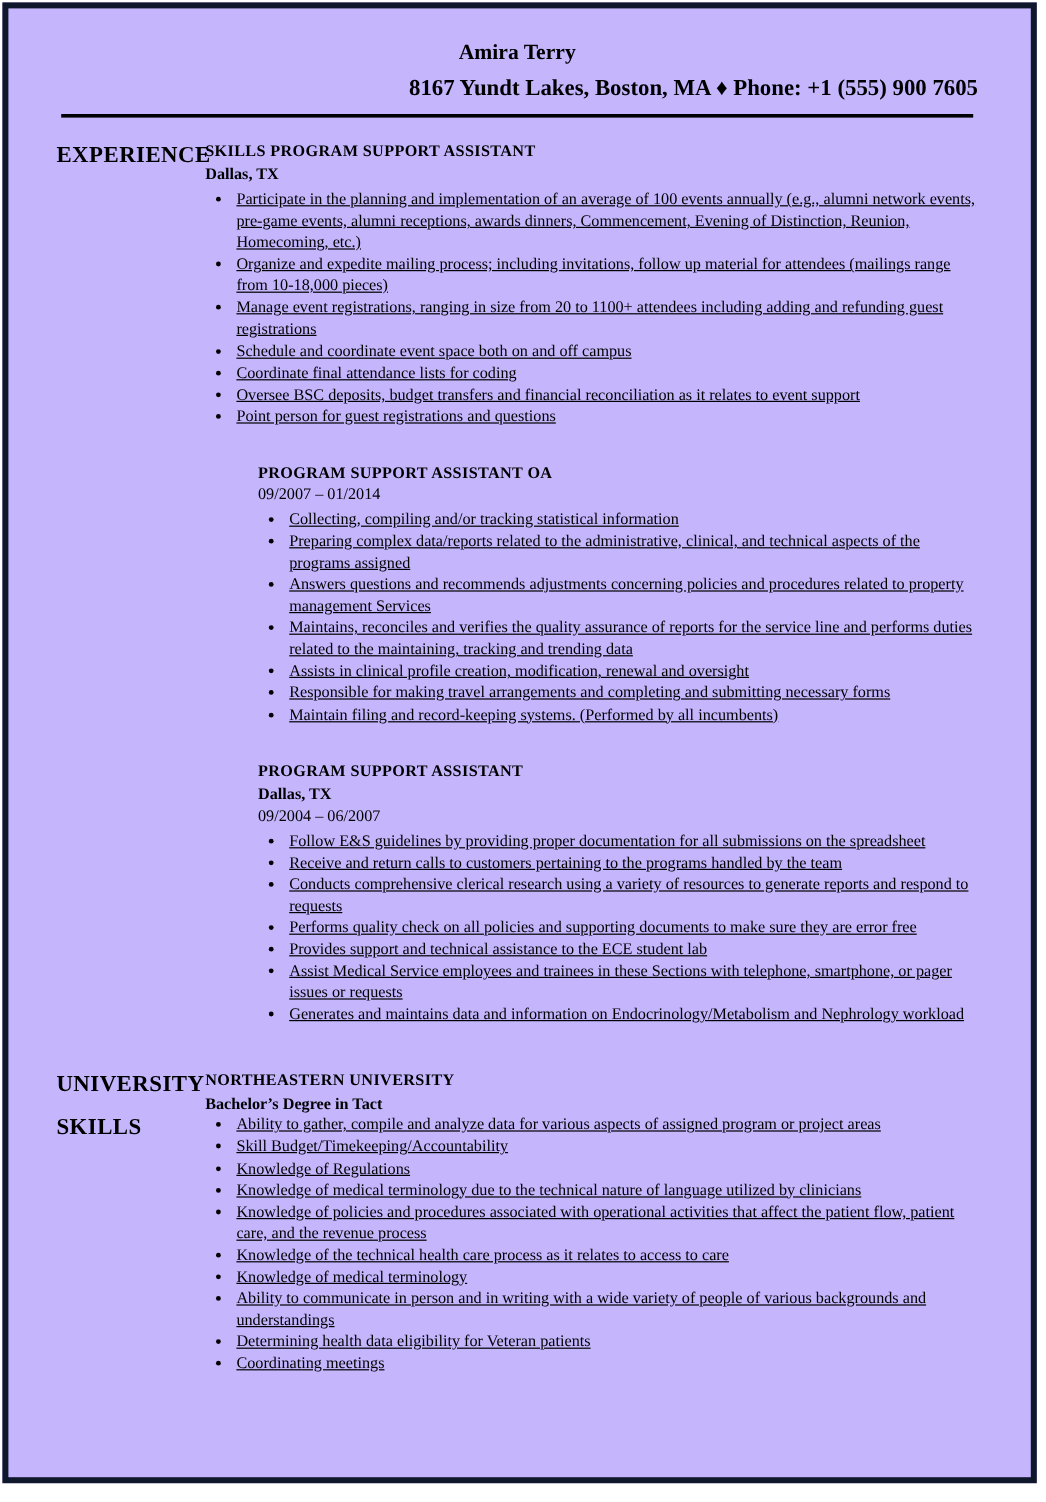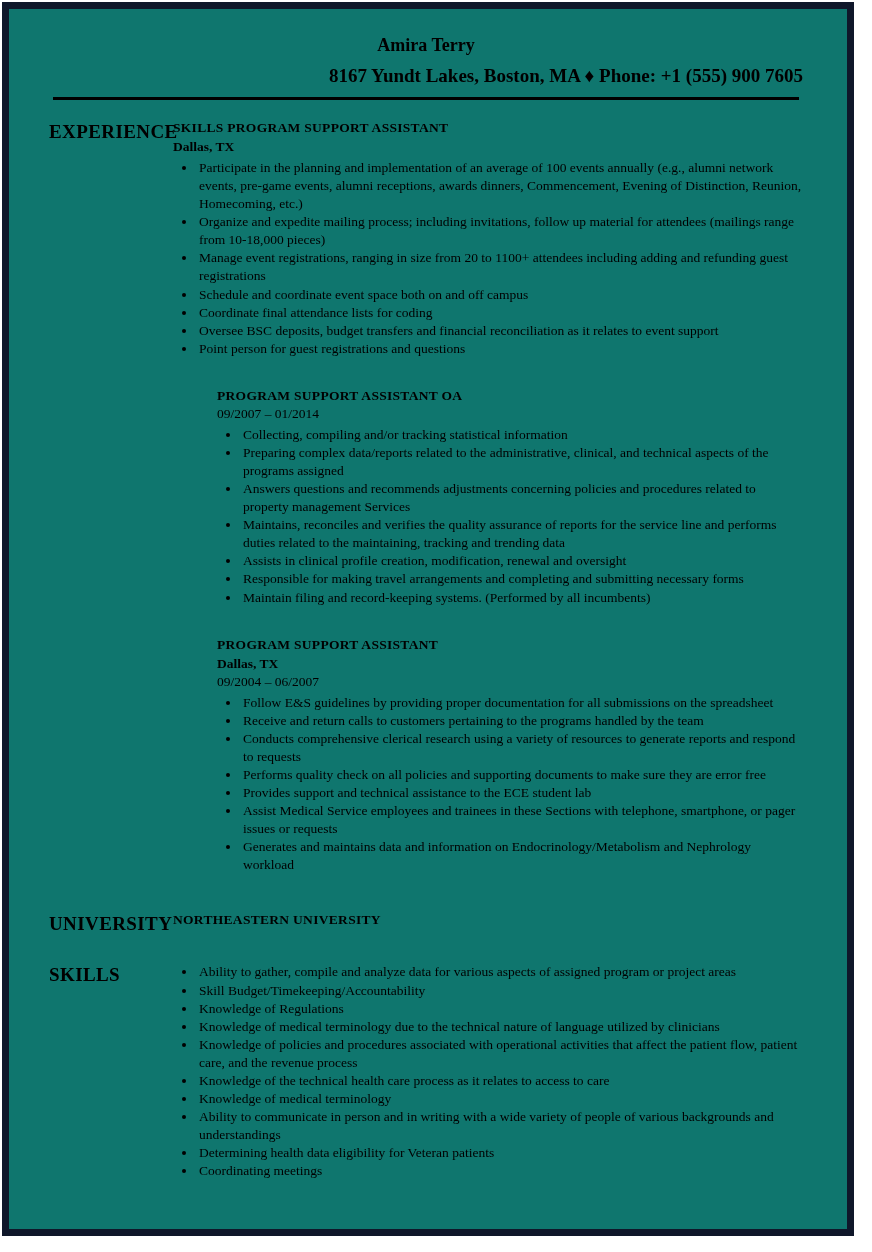--- a/index.html
+++ b/index.html
@@ -11,24 +11,24 @@
     width: 872px;
     min-height: 1252px;
     position: relative;
     font-family: "Liberation Serif", serif;
     color: #000;
   }
   .frame {
     position: absolute;
     left: 2px;
     top: 2px;
-    right: 18px;
-    border: 7px solid #0f172a;
+    right: 8px;
+    border: 5px solid #0f172a;
     min-height: 1234px;
-    background: #0f766e;
+    background: #c4b5fd;
     box-sizing: border-box;
   }
   .page {
     padding: 18px 44px 30px 40px;
   }
   
   .hdr-name {
     text-align: center;
     font-size: 18px;
     font-weight: bold;
@@ -47,21 +47,21 @@
     margin: 10px 4px 0 4px;
   }
   
   .row {
     display: grid;
     grid-template-columns: 124px 1fr;
     align-items: start;
   }
   .row-experience { margin-top: 20px; }
   .row-education  { margin-top: 38px; }
-  .row-skills     { margin-top: 28px; }
+  .row-skills     { }
   .sec-label {
     font-weight: bold;
     font-size: 19px;
     letter-spacing: 0.4px;
     padding-top: 1px;
   }
   
   .job + .job { margin-top: 30px; margin-left: 44px; }
   .job-title {
     font-size: 13.5px;
@@ -79,20 +79,21 @@
     margin-top: 2px;
   }
   ul.bullets {
     margin: 4px 0 0 0;
     padding-left: 24px;
   }
   ul.bullets li {
     font-size: 13.5px;
     line-height: 1.34;
     padding-left: 2px;
+    text-decoration: underline;
   }
   
   .edu-school {
     font-size: 13.5px;
     font-weight: bold;
     letter-spacing: 0.3px;
     margin: 0;
   }
   .edu-degree {
     font-size: 13.5px;
@@ -159,20 +160,21 @@
           </ul>
         </section>
 
       </div>
     </div>
 
     <div class="row row-education">
       <div class="sec-label">UNIVERSITY</div>
       <div class="sec-content">
         <h2 class="edu-school">NORTHEASTERN UNIVERSITY</h2>
+        <div class="edu-degree">Bachelor’s Degree in Tact</div>
       </div>
     </div>
 
     <div class="row row-skills">
       <div class="sec-label">SKILLS</div>
       <div class="sec-content">
         <ul class="bullets" style="margin-top:0;">
           <li>Ability to gather, compile and analyze data for various aspects of assigned program or project areas</li>
           <li>Skill Budget/Timekeeping/Accountability</li>
           <li>Knowledge of Regulations</li>

